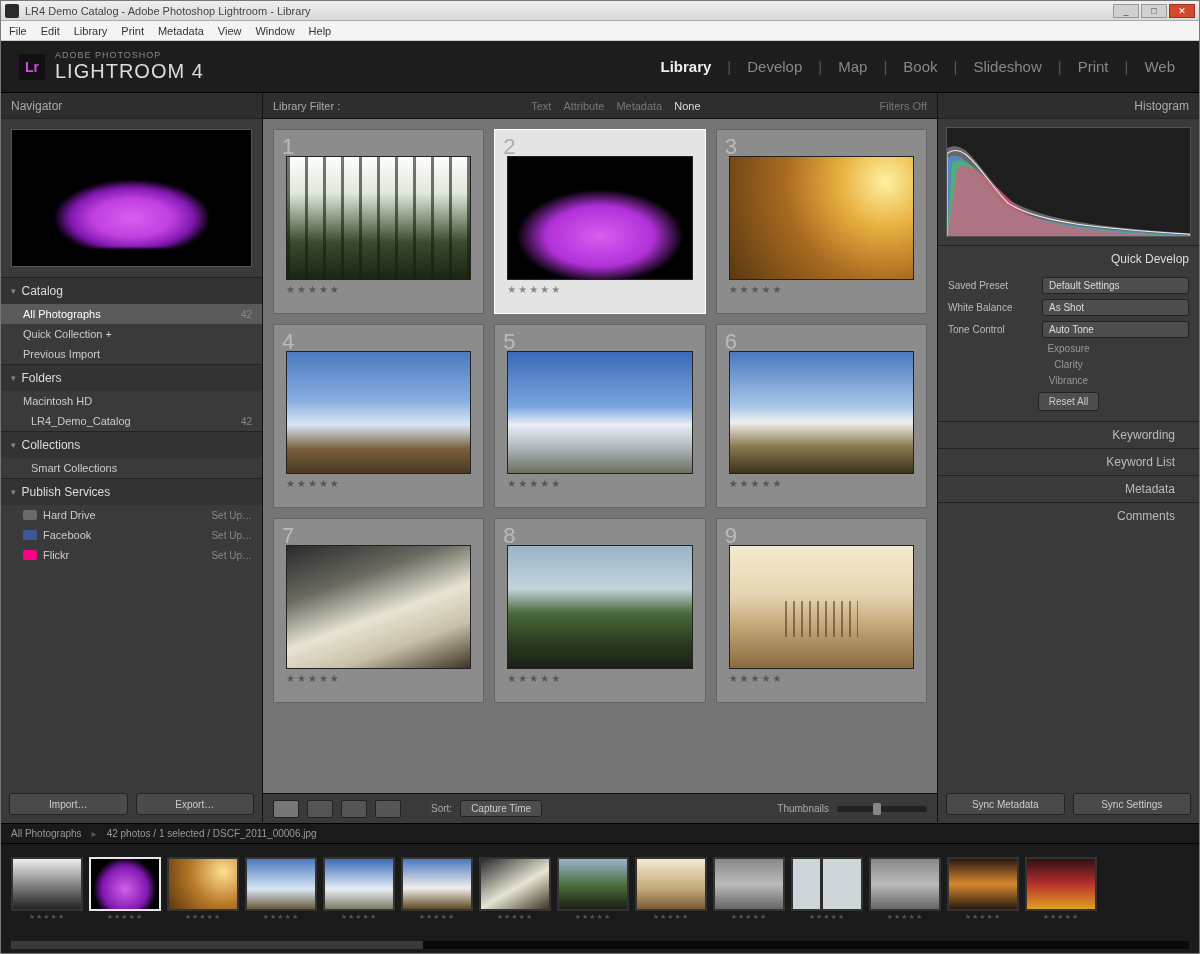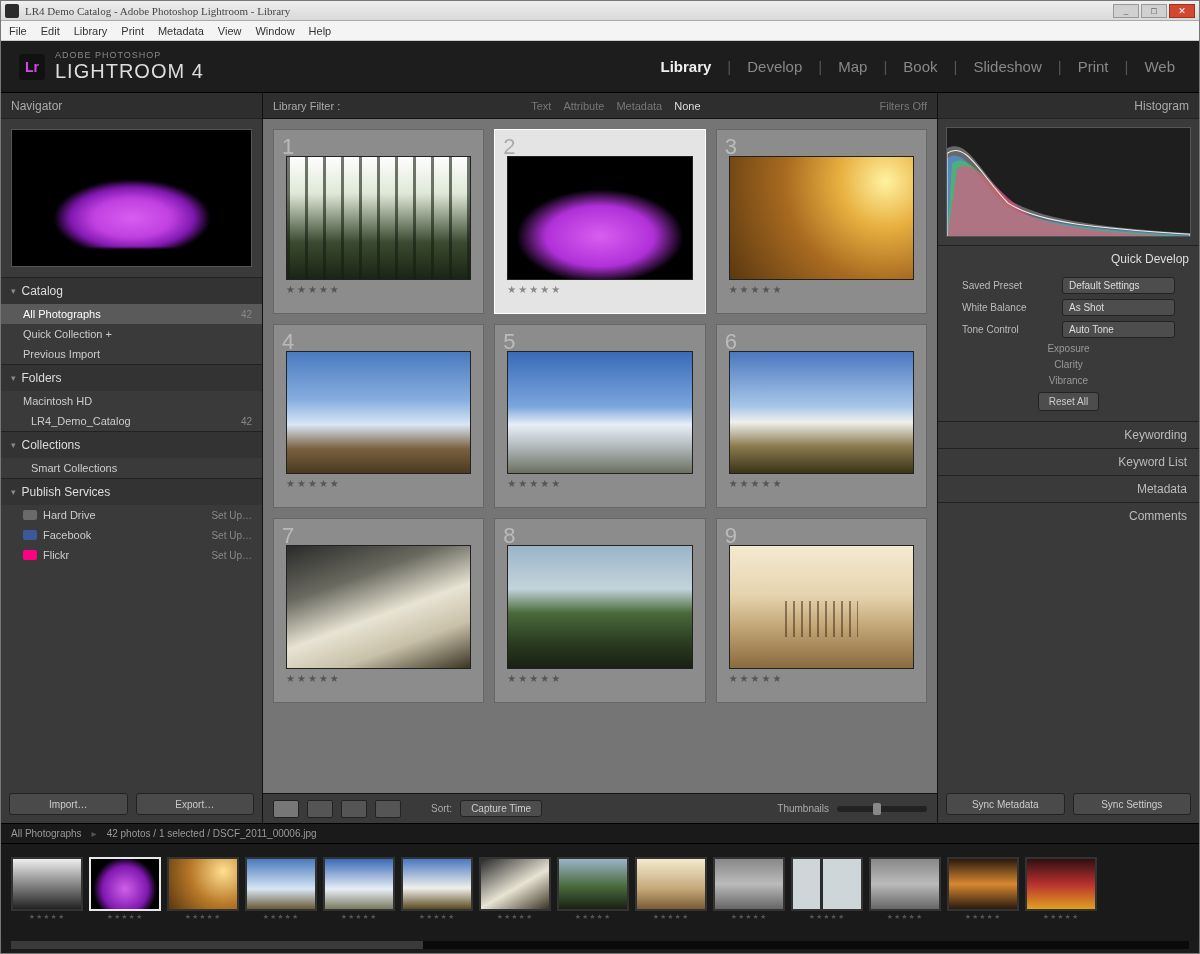--- a/index.html
+++ b/index.html
@@ -8,21 +8,21 @@
     font-family: "Segoe UI", "Helvetica Neue", Arial, sans-serif;
     background: #e6e6e6;
     overflow: hidden;
     font-size: 12px;
     color: #bbb;
   }
   
   .window-frame { width: 100%; height: 100%; border: 1px solid #777; background: #fff; }
   .titlebar {
     height: 20px; background: linear-gradient(#efefef,#d9d9d9);
-    display: flex; align-items: center; padding: 0 4px; border-bottom: 1px solid #aaa; font-family: Liberation Serif, serif;
+    display: flex; align-items: center; padding: 0 4px; border-bottom: 1px solid #aaa;
   }
   .titlebar .appicon { width: 14px; height: 14px; background: #2a2a2a; margin-right: 6px; border-radius: 2px; }
   .titlebar .title { color: #444; font-size: 11px; flex: 1; white-space: nowrap; overflow: hidden; }
   .titlebar .winbtns { display: flex; gap: 2px; }
   .titlebar .winbtn { width: 26px; height: 14px; background: #d0d0d0; border: 1px solid #999; font-size: 9px; display:flex; align-items:center; justify-content:center; color:#333;}
   .titlebar .winbtn.close { background: #d04a2f; color:#fff; border-color:#a03020;}
   .menubar {
     height: 20px; background: #f4f4f4; display: flex; align-items: center; gap: 14px;
     padding: 0 8px; border-bottom: 1px solid #ccc; color: #333; font-size: 11px;
   }
@@ -140,26 +140,26 @@
   .sort-dd { background:#4d4d4d; border:1px solid #222; padding:2px 10px; border-radius:3px; color:#ccc;}
   .thumbsize { width:90px; height:6px; background:#222; border-radius:3px; position:relative;}
   .thumbsize::after{content:"";position:absolute; left:40%; top:-3px; width:8px; height:12px; background:#888; border-radius:2px;}
 
   
   .histo {
     margin: 8px; height: 110px; background: #1e1e1e; border: 1px solid #555; position: relative; overflow:hidden;
   }
   .histo svg { position:absolute; inset:0; }
   .qd { padding: 4px 10px; }
-  .qd-row { display:flex; align-items:center; gap:22px; margin:5px 14px; font-size:10px; }
+  .qd-row { display:flex; align-items:center; gap:16px; margin:5px 0; font-size:10px; }
   .qd-label { width: 78px; color:#bbb; }
   .qd-val { flex:1; background:#4d4d4d; border:1px solid #222; padding:2px 6px; border-radius:3px; color:#ddd; font-size:10px;}
   .qd-head { text-align:right; color:#ddd; font-size:12px; padding:6px 10px 2px; border-top:1px solid #222;}
   .qd-btn { background:#4d4d4d; border:1px solid #222; color:#ccc; font-size:10px; padding:3px 10px; border-radius:3px; margin:6px auto; display:block;}
-  .right-list .itm { text-align:right; padding:6px 12px; border-top:1px solid #222; color:#bbb; font-size:12px;}
+  .right-list .itm { text-align:right; padding:6px 24px; border-top:1px solid #222; color:#bbb; font-size:12px;}
   .right-footer { margin-top:auto; padding:8px; display:flex; gap:8px;}
 
   
   .filmstrip-bar {
     height: 20px; background: #1a1a1a; color:#999; font-size:10px; display:flex; align-items:center;
     padding:0 10px; gap:10px; border-top:1px solid #000;
   }
   .filmstrip {
     height: 98px; background: #1a1a1a; display:flex; align-items:center; gap:6px; padding:6px 10px 14px;
     overflow:hidden; border-top:1px solid #000;

